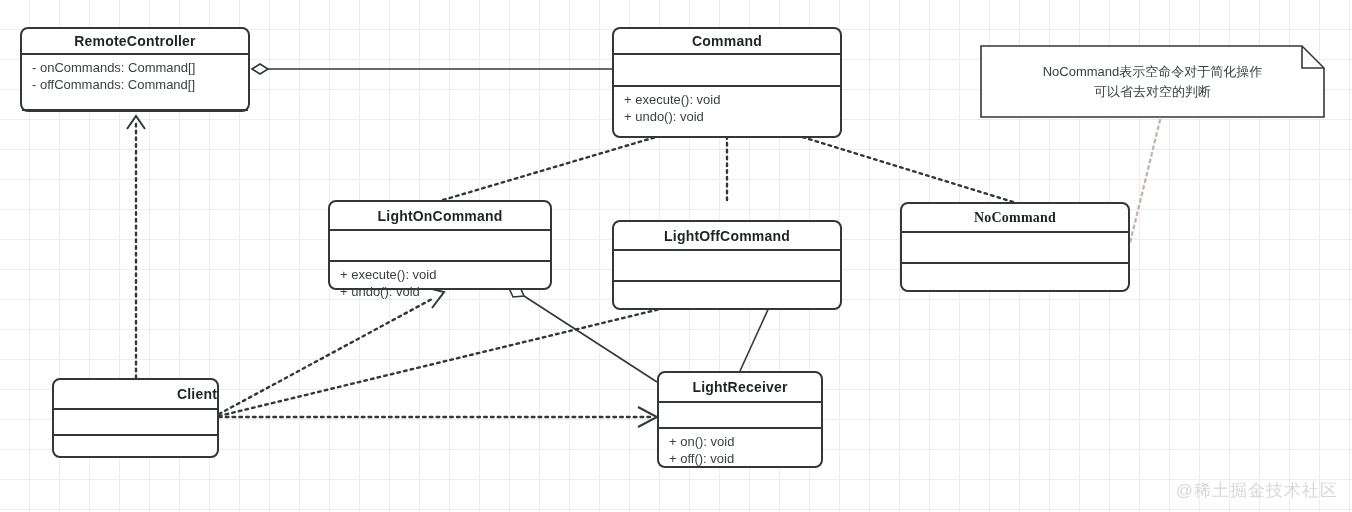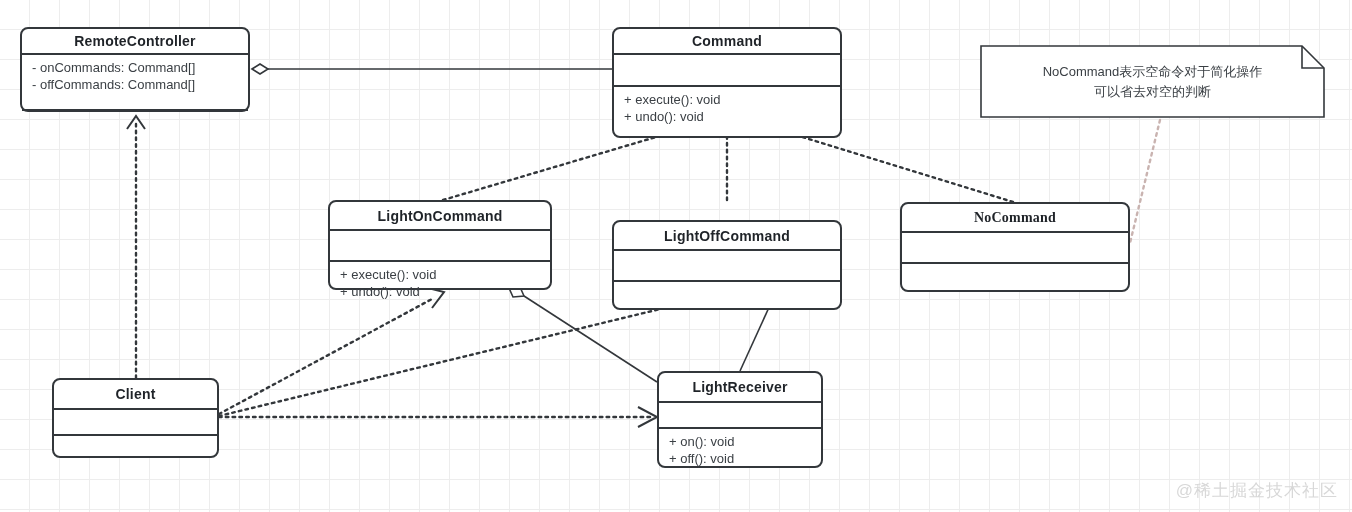--- a/index.html
+++ b/index.html
@@ -187,21 +187,21 @@
 
   <div class="uml-class" style="left:900px;top:202px;width:230px;height:90px;font-family:Liberation Serif, serif;">
     <div class="comp title" style="height:29px;">
       <span>NoCommand</span>
     </div>
     <div class="comp lines" style="height:31px;"></div>
     <div class="comp lines"></div>
   </div>
 
   <div class="uml-class" style="left:52px;top:378px;width:167px;height:80px;">
-    <div class="comp title" style="height:30px;">
+    <div class="comp title" style="height:30px;justify-content:flex-end;">
       <span>Client</span>
     </div>
     <div class="comp lines" style="height:26px;"></div>
     <div class="comp lines"></div>
   </div>
 
   <div class="uml-class" style="left:657px;top:371px;width:166px;height:97px;">
     <div class="comp title" style="height:30px;">
       <span>LightReceiver</span>
     </div>

